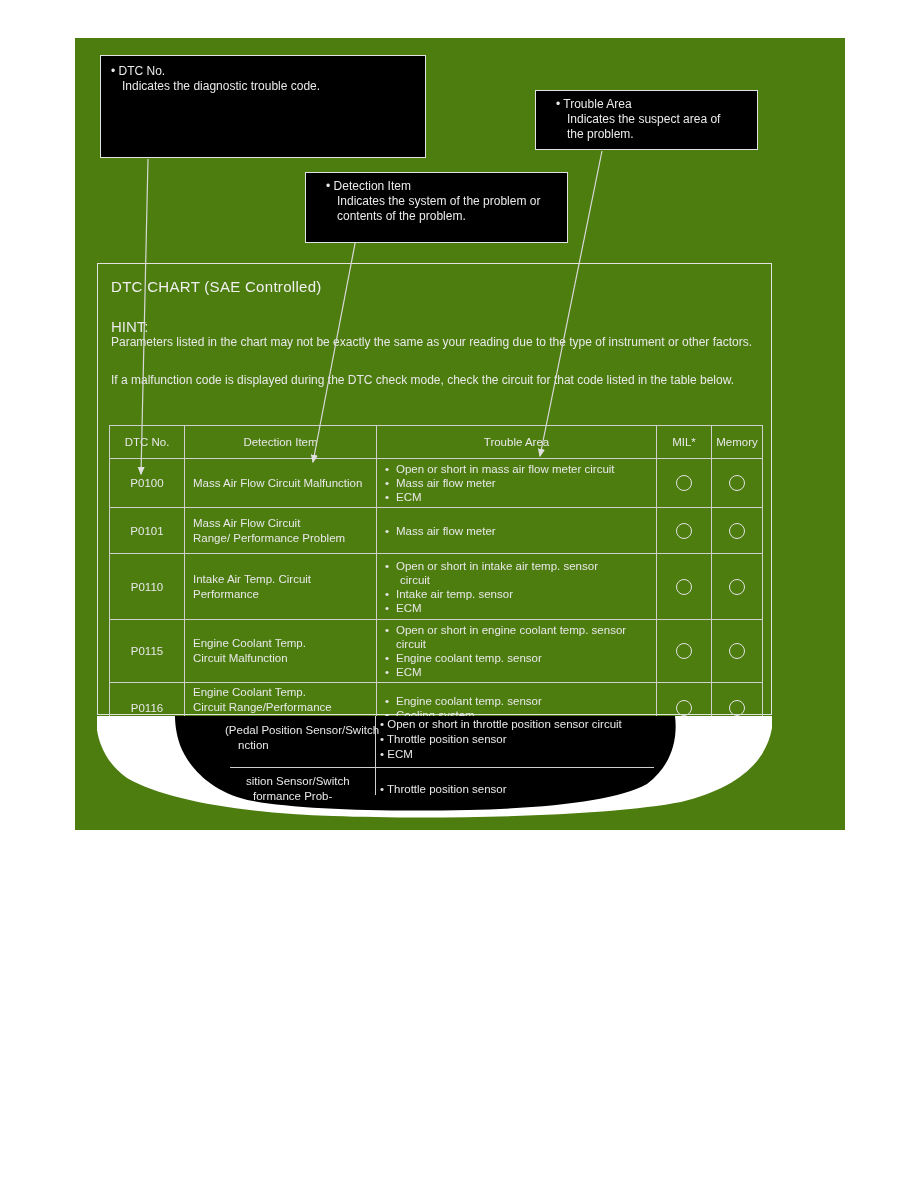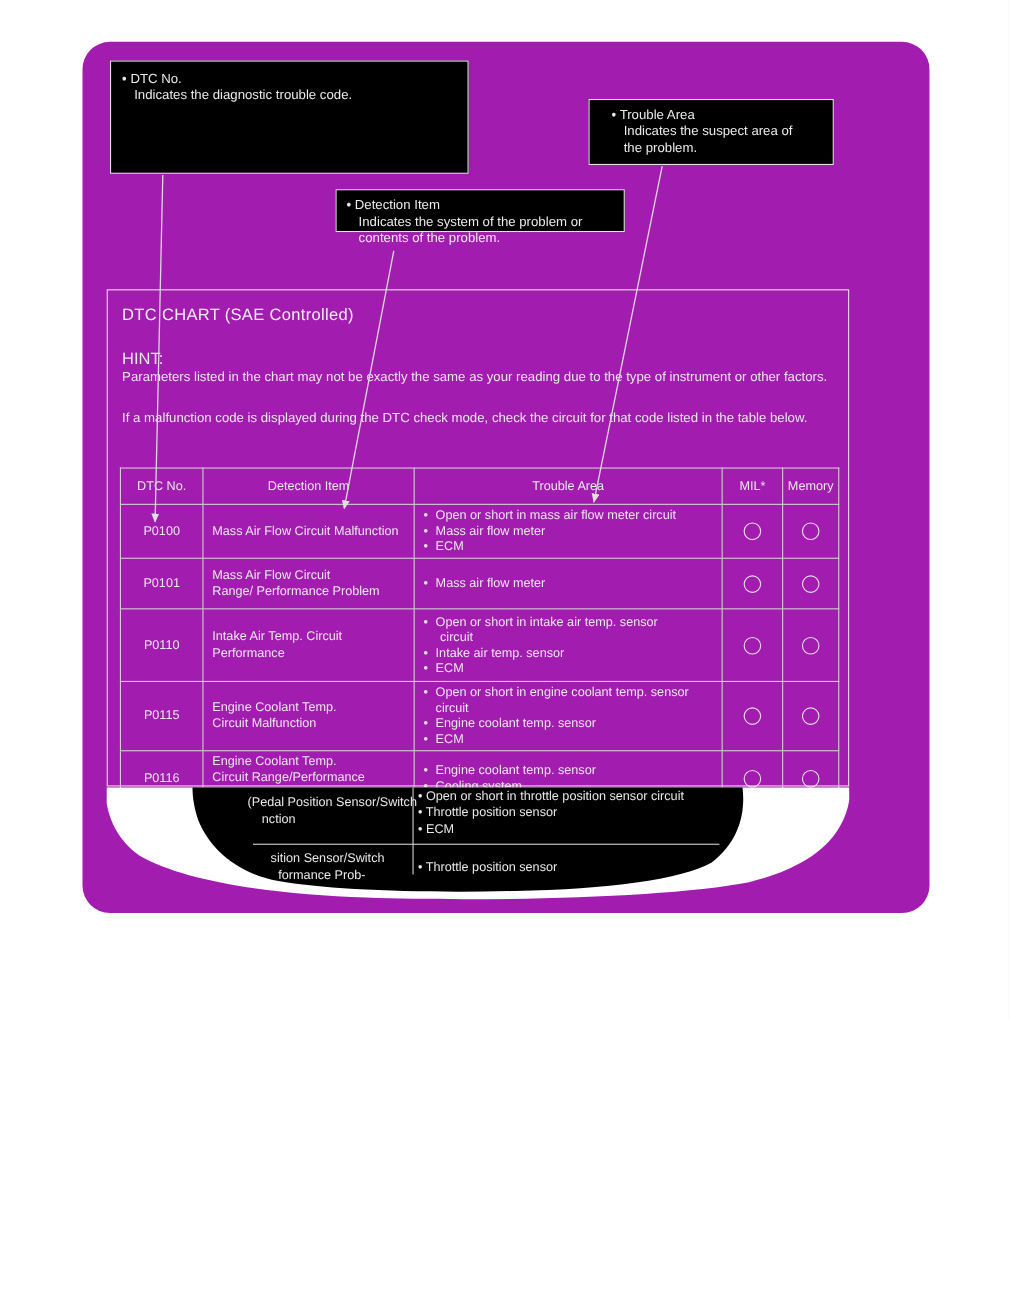--- a/index.html
+++ b/index.html
@@ -1,17 +1,17 @@
 <!DOCTYPE html>
 <html><head>
 <meta charset="utf-8">
 <style>
   html,body{margin:0;padding:0;background:#ffffff;}
   body{width:918px;height:1188px;position:relative;font-family:"Liberation Sans",sans-serif;}
-  .black-rect{position:absolute;left:75px;top:38px;width:770px;height:792px;background:#a21caf;color:#e8e8e8;overflow:hidden;border-radius:25px;}
+  .black-rect{position:absolute;left:75px;top:38px;width:770px;height:792px;background:#4d7c0f;color:#e8e8e8;overflow:hidden;}
   .callout{position:absolute;border:1px solid #e2e2e2;background:#000;font-size:12px;line-height:15px;color:#eaeaea;z-index:8;}
   .callout .ttl{white-space:nowrap;}
   .callout .bd{padding-left:11px;}
   .mainpanel{position:absolute;left:22px;top:225px;width:673px;height:450px;border:1px solid #e2e2e2;z-index:1;}
   .ptitle{position:absolute;left:13px;top:14px;font-size:15px;font-weight:normal;letter-spacing:.3px;color:#f0f0f0;}
   .hintl{position:absolute;left:13px;top:54px;font-size:15px;}
   .hintb{position:absolute;left:13px;top:70px;width:652px;font-size:12px;line-height:16px;}
   .note{position:absolute;left:13px;top:108px;width:652px;font-size:12px;line-height:16px;}
   table.dtc{position:absolute;left:11px;top:161px;width:653px;border-collapse:collapse;table-layout:fixed;font-size:11.5px;color:#e8e8e8;}
   .dtc th,.dtc td{border:1px solid #cfcfcf;padding:0;font-weight:normal;}
@@ -39,21 +39,21 @@
   <div class="callout" style="left:25px;top:17px;width:326px;height:103px;padding:8px 10px;box-sizing:border-box;">
     <div class="ttl">• DTC No.</div>
     <div class="bd">Indicates the diagnostic trouble code.</div>
   </div>
 
   <div class="callout" style="left:460px;top:52px;width:223px;height:60px;padding:6px 20px;box-sizing:border-box;">
     <div class="ttl">• Trouble Area</div>
     <div class="bd">Indicates the suspect area of the problem.</div>
   </div>
 
-  <div class="callout" style="left:230px;top:134px;width:263px;height:39px;padding:6px 9px;box-sizing:border-box;">
+  <div class="callout" style="left:230px;top:134px;width:263px;height:71px;padding:6px 20px;box-sizing:border-box;">
     <div class="ttl">• Detection Item</div>
     <div class="bd">Indicates the system of the problem or contents of the problem.</div>
   </div>
 
   <div class="mainpanel">
     <div class="ptitle">DTC CHART (SAE Controlled)</div>
     <div class="hintl">HINT:</div>
     <div class="hintb">Parameters listed in the chart may not be exactly the same as your reading due to the type of instrument or other factors.</div>
     <div class="note">If a malfunction code is displayed during the DTC check mode, check the circuit for that code listed in the table below.</div>
 

